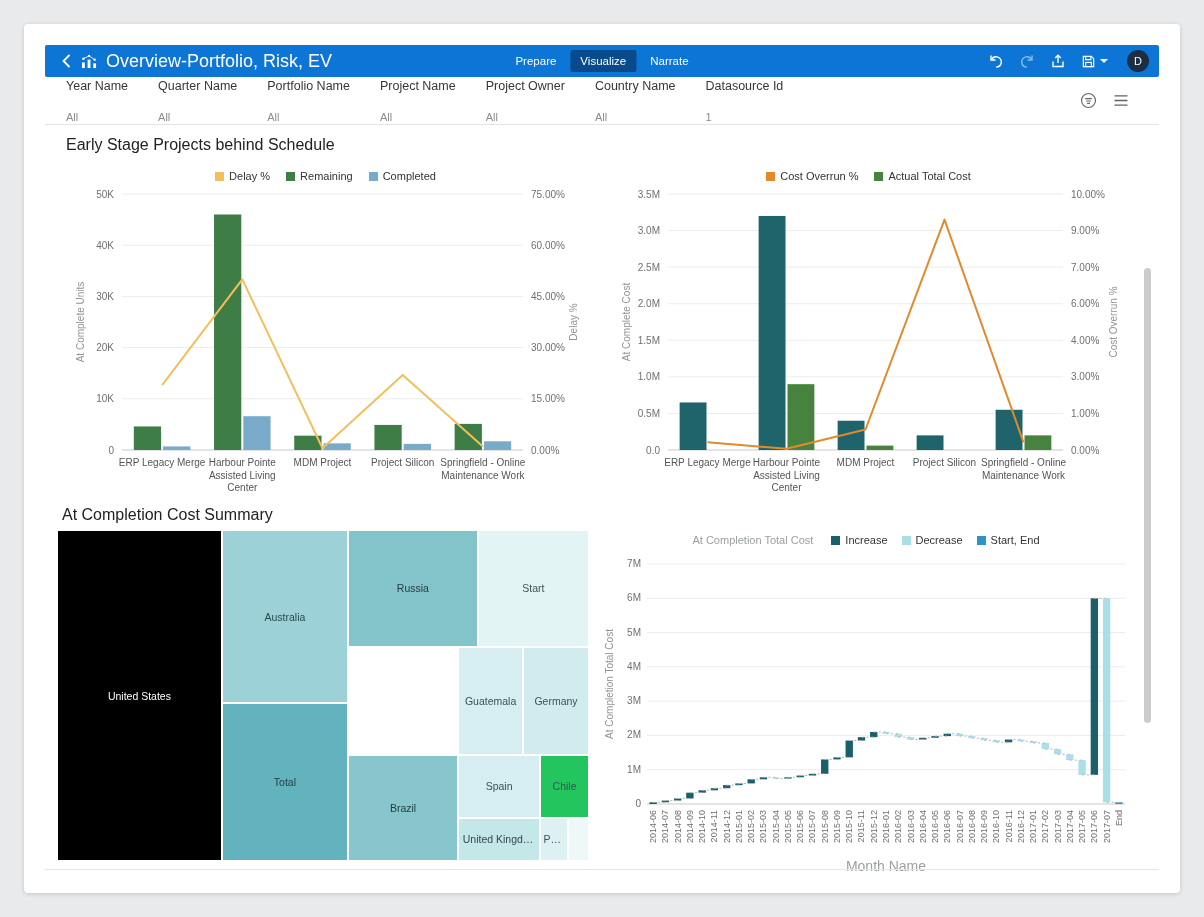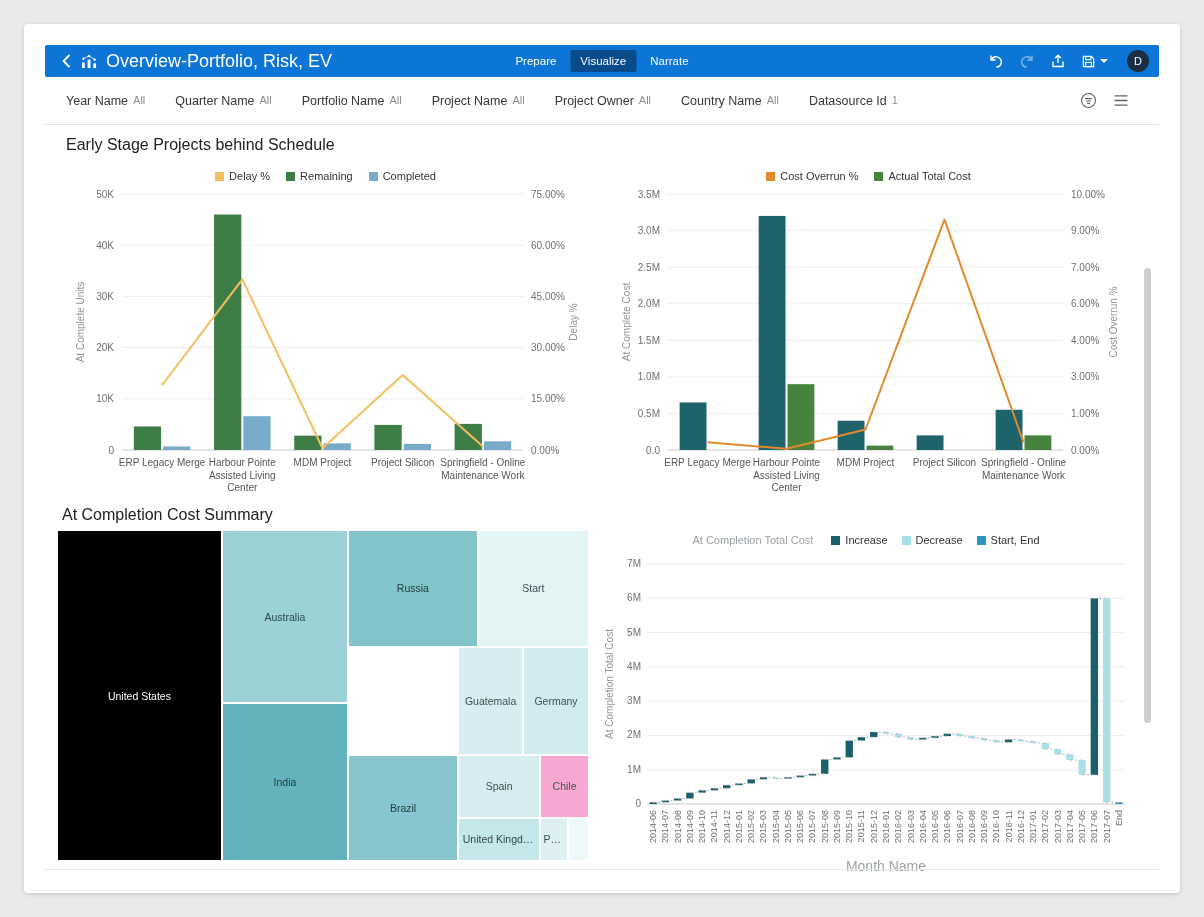--- a/index.html
+++ b/index.html
@@ -23,21 +23,21 @@
   .save-group{display:flex;align-items:center;gap:4px;}
   .caret{width:0;height:0;border-left:4px solid transparent;border-right:4px solid transparent;border-top:4px solid #fff;display:inline-block;}
   .avatar{width:22px;height:22px;border-radius:50%;background:#1c2f42;color:#fff;font-size:11px;
           display:flex;align-items:center;justify-content:center;margin-left:4px;}
   .dim{opacity:.5;}
 
   
   .filterbar{position:absolute;left:21px;right:21px;top:53px;height:48px;display:flex;align-items:center;
              padding-left:21px;border-bottom:1px solid #e4e4e4;background:#fff;}
   #filters{display:flex;gap:30px;flex:1;align-items:flex-start;}
-  .filter-item{display:flex;flex-direction:row;gap:5px;}
+  .filter-item{display:flex;flex-direction:column;gap:18px;}
   .filter-name{font-size:12.5px;color:#373737;}
   .filter-value{font-size:11px;color:#8d8d8d;}
   .filter-actions{display:flex;gap:16px;align-items:center;padding-right:30px;}
 
   
   .section-title{position:absolute;font-size:16px;color:#222;font-weight:400;}
   .chart-panel{position:absolute;background:#fff;}
   .plot-svg{position:absolute;left:0;top:0;}
   svg text{font-family:"Liberation Sans",sans-serif;}
   .tick{font-size:10px;fill:#6f6f6f;}
@@ -283,41 +283,41 @@
   <h2 class="section-title" style="left:38px;top:482px;" data-interactable="false">At Completion Cost Summary</h2>
 
   <div class="treemap" id="treemap" style="left:33px;top:506px;width:532px;height:331px;" data-interactable="true">
       <div class="tm-node" data-interactable="true" style="left: 0%; top: 0%; width: 31%; height: 100%; background: #000000;">
         <span data-interactable="false" style="color: rgb(255, 255, 255);">United States</span>
       </div>
       <div class="tm-node" data-interactable="true" style="left: 31%; top: 0%; width: 23.7%; height: 52.4%; background: rgb(156, 210, 215);">
         <span data-interactable="false" style="color: rgb(44, 74, 76);">Australia</span>
       </div>
       <div class="tm-node" data-interactable="true" style="left: 31%; top: 52.4%; width: 23.7%; height: 47.6%; background: rgb(98, 179, 189);">
-        <span data-interactable="false" style="color: rgb(34, 62, 64);">India</span>
+        <span data-interactable="false" style="color: rgb(34, 62, 64);">Total</span>
       </div>
       <div class="tm-node" data-interactable="true" style="left: 54.7%; top: 0%; width: 24.4%; height: 35.2%; background: rgb(131, 196, 203);">
         <span data-interactable="false" style="color: rgb(34, 62, 64); text-align: right;">Russia</span>
       </div>
       <div class="tm-node" data-interactable="true" style="left: 79.1%; top: 0%; width: 20.9%; height: 35.2%; background: rgb(227, 244, 245);">
         <span data-interactable="false" style="color: rgb(60, 82, 84);">Start</span>
       </div>
       <div class="tm-node" data-interactable="true" style="left: 75.4%; top: 35.2%; width: 12.2%; height: 32.7%; background: rgb(214, 238, 241);">
         <span data-interactable="false" style="color: rgb(60, 82, 84);">Guatemala</span>
       </div>
       <div class="tm-node" data-interactable="true" style="left: 87.6%; top: 35.2%; width: 12.4%; height: 32.7%; background: rgb(209, 236, 239);">
         <span data-interactable="false" style="color: rgb(60, 82, 84);">Germany</span>
       </div>
       <div class="tm-node" data-interactable="true" style="left: 54.7%; top: 67.9%; width: 20.7%; height: 32.1%; background: rgb(134, 198, 204);">
         <span data-interactable="false" style="color: rgb(34, 62, 64);">Brazil</span>
       </div>
       <div class="tm-node" data-interactable="true" style="left: 75.4%; top: 67.9%; width: 15.4%; height: 19.1%; background: rgb(214, 238, 241);">
         <span data-interactable="false" style="color: rgb(60, 82, 84);">Spain</span>
       </div>
-      <div class="tm-node" data-interactable="true" style="left: 90.8%; top: 67.9%; width: 9.2%; height: 19.1%; background: #f9a8d4;">
+      <div class="tm-node" data-interactable="true" style="left: 90.8%; top: 67.9%; width: 9.2%; height: 19.1%; background: #22c55e;">
         <span data-interactable="false" style="color: rgb(60, 82, 84);">Chile</span>
       </div>
       <div class="tm-node" data-interactable="true" style="left: 75.4%; top: 87%; width: 15.4%; height: 13%; background: rgb(196, 231, 234);">
         <span data-interactable="false" style="color: rgb(51, 73, 75);">United Kingdom</span>
       </div>
       <div class="tm-node" data-interactable="true" style="left: 90.8%; top: 87%; width: 5.2%; height: 13%; background: rgb(221, 241, 243);">
         <span data-interactable="false" style="color: rgb(60, 82, 84);">Pan...</span>
       </div>
       <div class="tm-node" data-interactable="true" style="left: 96%; top: 87%; width: 4%; height: 13%; background: rgb(238, 248, 249);"></div>
     </div>

